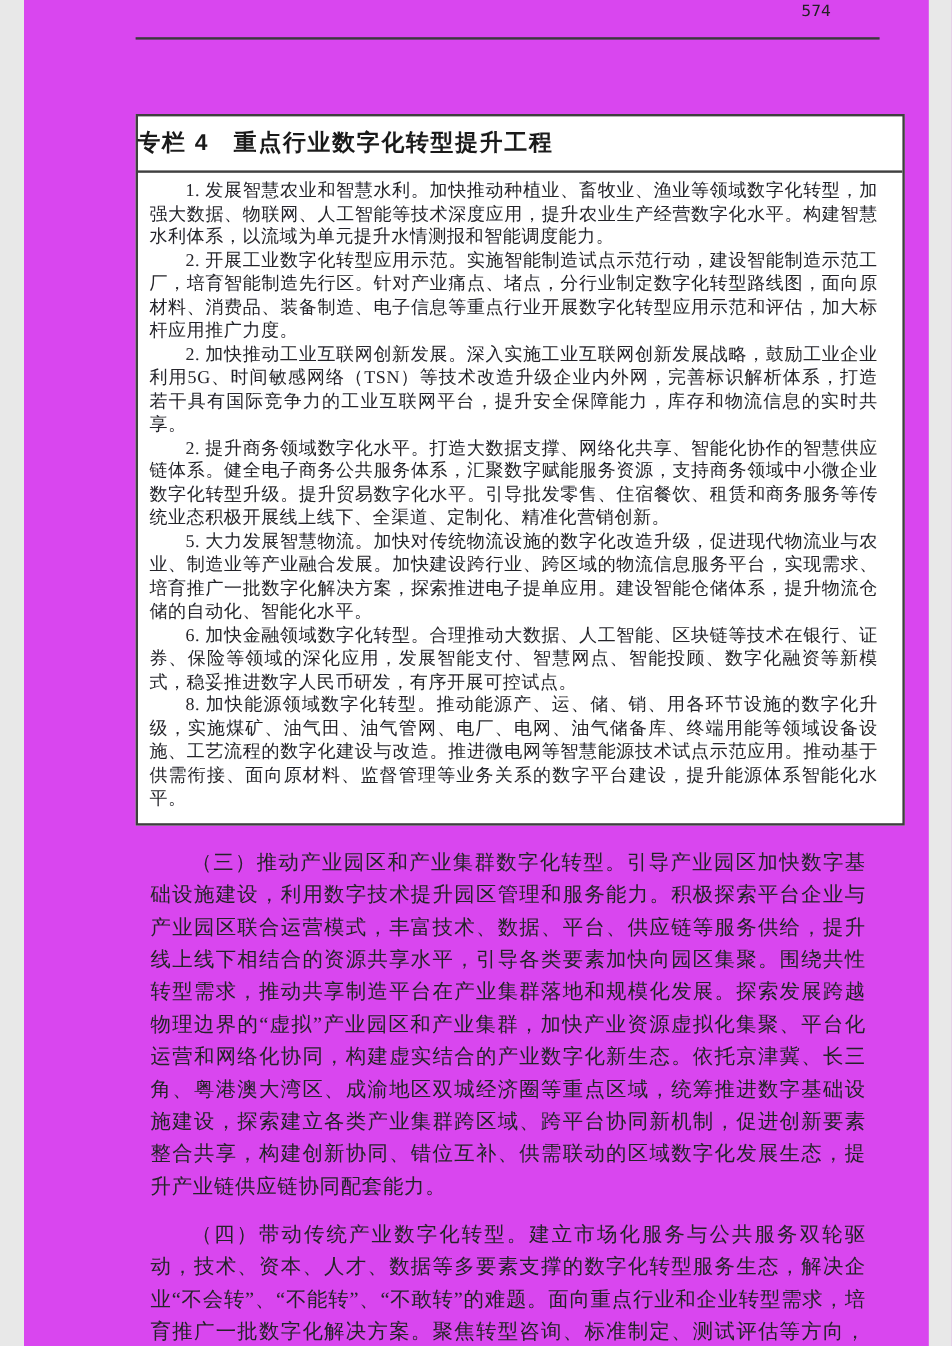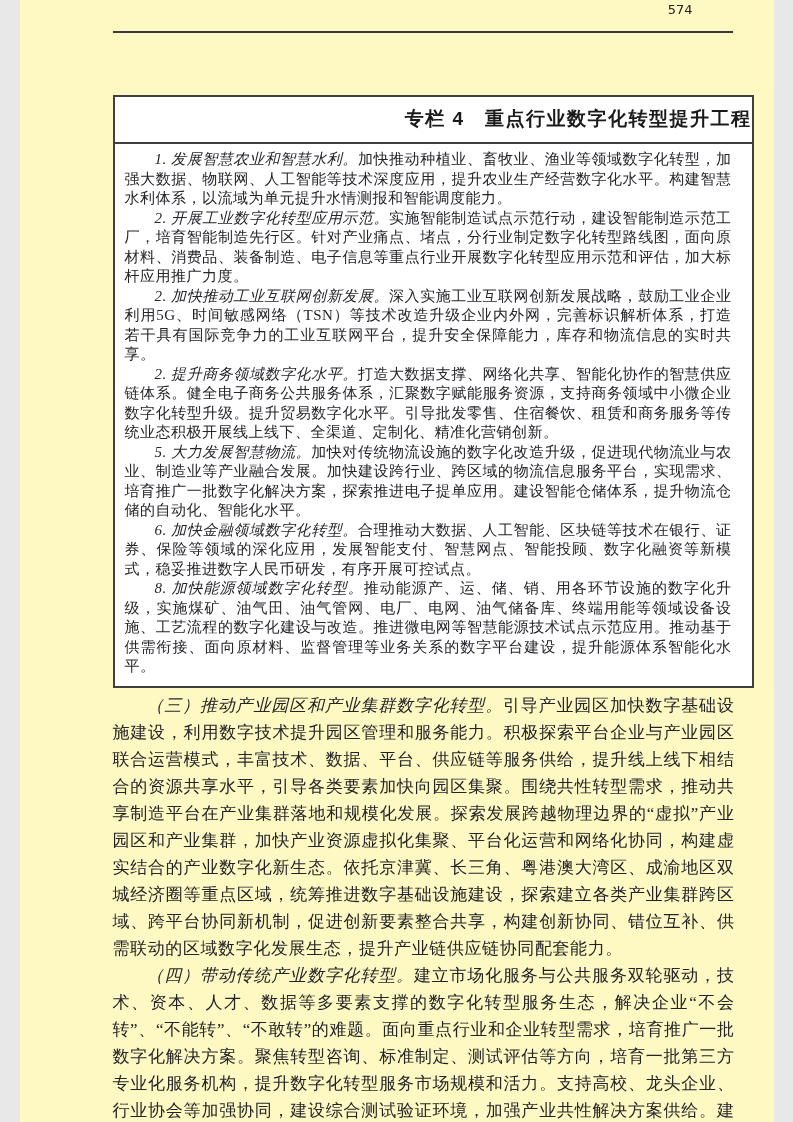--- a/index.html
+++ b/index.html
@@ -3,21 +3,21 @@
 <meta charset="utf-8">
 <style>
   * { margin: 0; padding: 0; box-sizing: border-box; }
   html, body { background: #e8e8e8; }
   body { font-family: "Liberation Serif", serif; }
   .page {
     position: relative;
     width: 754px;
     height: 1122px;
     margin: 0 auto;
-    background: #fef9c3;
+    background: #d946ef;
     color: #1f1f1f;
     overflow: hidden;
   }
   .page-number {
     position: absolute;
     top: 2px;
     right: 81px;
     font-family: "DejaVu Sans", sans-serif;
     font-size: 13px;
     color: #222;
@@ -32,21 +32,21 @@
   }
   .feature-box {
     position: absolute;
     top: 95px;
     left: 93px;
     width: 641px;
     border: 2px solid #3f3f3f;
     background: #fff;
   }
   .feature-box-title {
-    text-align: right;
+    text-align: left;
     font-family: "Liberation Sans", sans-serif;
     font-weight: bold;
     font-size: 19px;
     letter-spacing: 1.5px;
     padding: 9px 0 10px 0;
     border-bottom: 2px solid #3f3f3f;
     color: #1a1a1a;
   }
   .feature-box-body {
     padding: 6px 20px 9px 10px;
@@ -54,36 +54,35 @@
     line-height: 19.5px;
     letter-spacing: 0.5px;
     text-align: justify;
     color: #24242a;
   }
   .feature-box-body p {
     text-indent: 2em;
     margin: 0;
   }
   .lead {
-    font-style: italic;
   }
   .main-text {
     position: absolute;
     top: 692px;
     left: 93px;
     width: 622px;
     font-size: 17px;
     line-height: 27px;
     letter-spacing: 0.6px;
     text-align: justify;
     color: #242428;
   }
   .main-text p {
     text-indent: 2em;
-    margin: 0;
+    margin: 13px;
   }
 </style>
 </head>
 <body>
 
 <div class="page">
 
   <div class="page-number">574</div>
 
   <div class="header-rule"></div>

